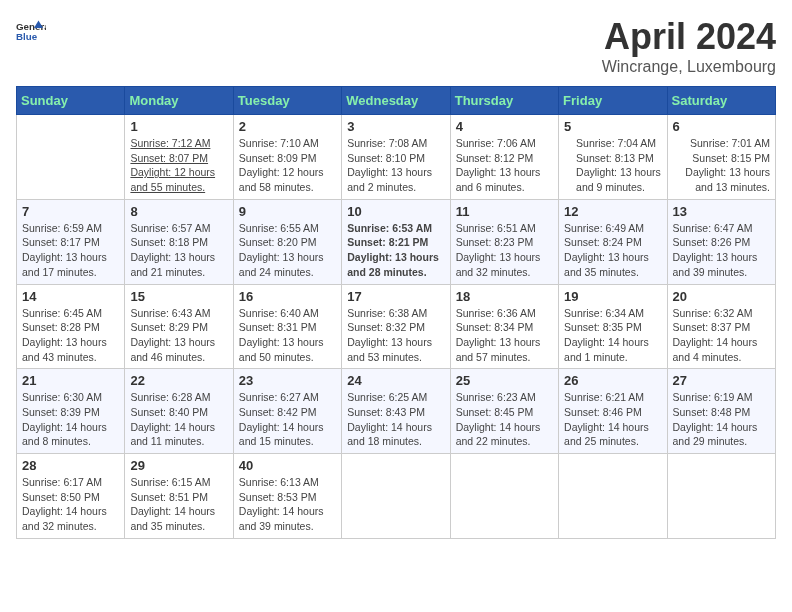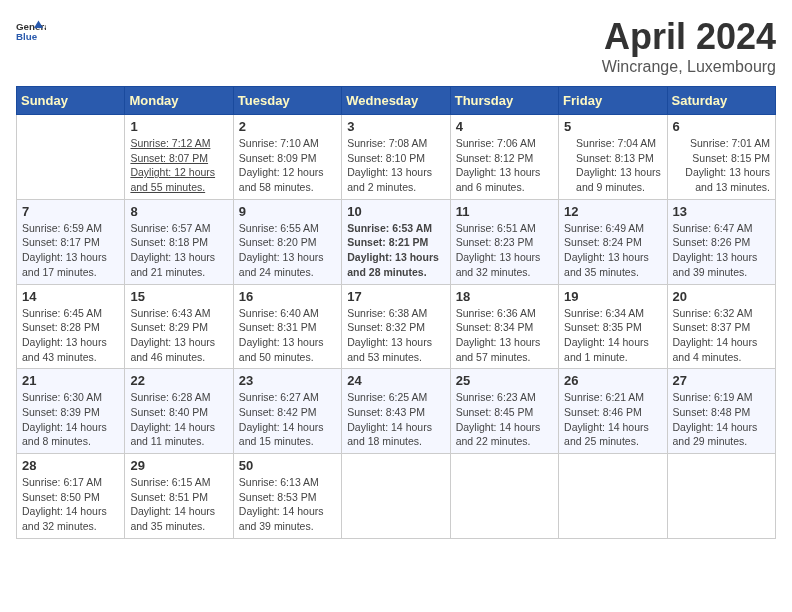--- a/index.html
+++ b/index.html
@@ -37,21 +37,21 @@
       font-size: 16px;
       color: #555;
     }
     table {
       width: 100%;
       border-collapse: collapse;
       font-size: 11px;
     }
     th {
       background-color: #2a5aad;
-      color: #fef9c3;
+      color: #86efac;
       padding: 6px 4px;
       text-align: left;
       font-size: 13px;
       font-weight: bold;
       border: 1px solid #1a4a9d;
     }
     td {
       border: 1px solid #ccc;
       vertical-align: top;
       padding: 4px 5px;
@@ -290,21 +290,21 @@
 Sunset: 8:50 PM
 Daylight: 14 hours and 32 minutes.</div>
         </td>
         <td>
           <div class="day-number">29</div>
           <div class="day-info" style="white-space: pre-line;">Sunrise: 6:15 AM
 Sunset: 8:51 PM
 Daylight: 14 hours and 35 minutes.</div>
         </td>
         <td>
-          <div class="day-number">50</div>
+          <div class="day-number">40</div>
           <div class="day-info" style="white-space: pre-line;">Sunrise: 6:13 AM
 Sunset: 8:53 PM
 Daylight: 14 hours and 39 minutes.</div>
         </td>
         <td class="empty-cell"></td>
         <td class="empty-cell"></td>
         <td class="empty-cell"></td>
         <td class="empty-cell"></td>
       </tr>
     </tbody>

